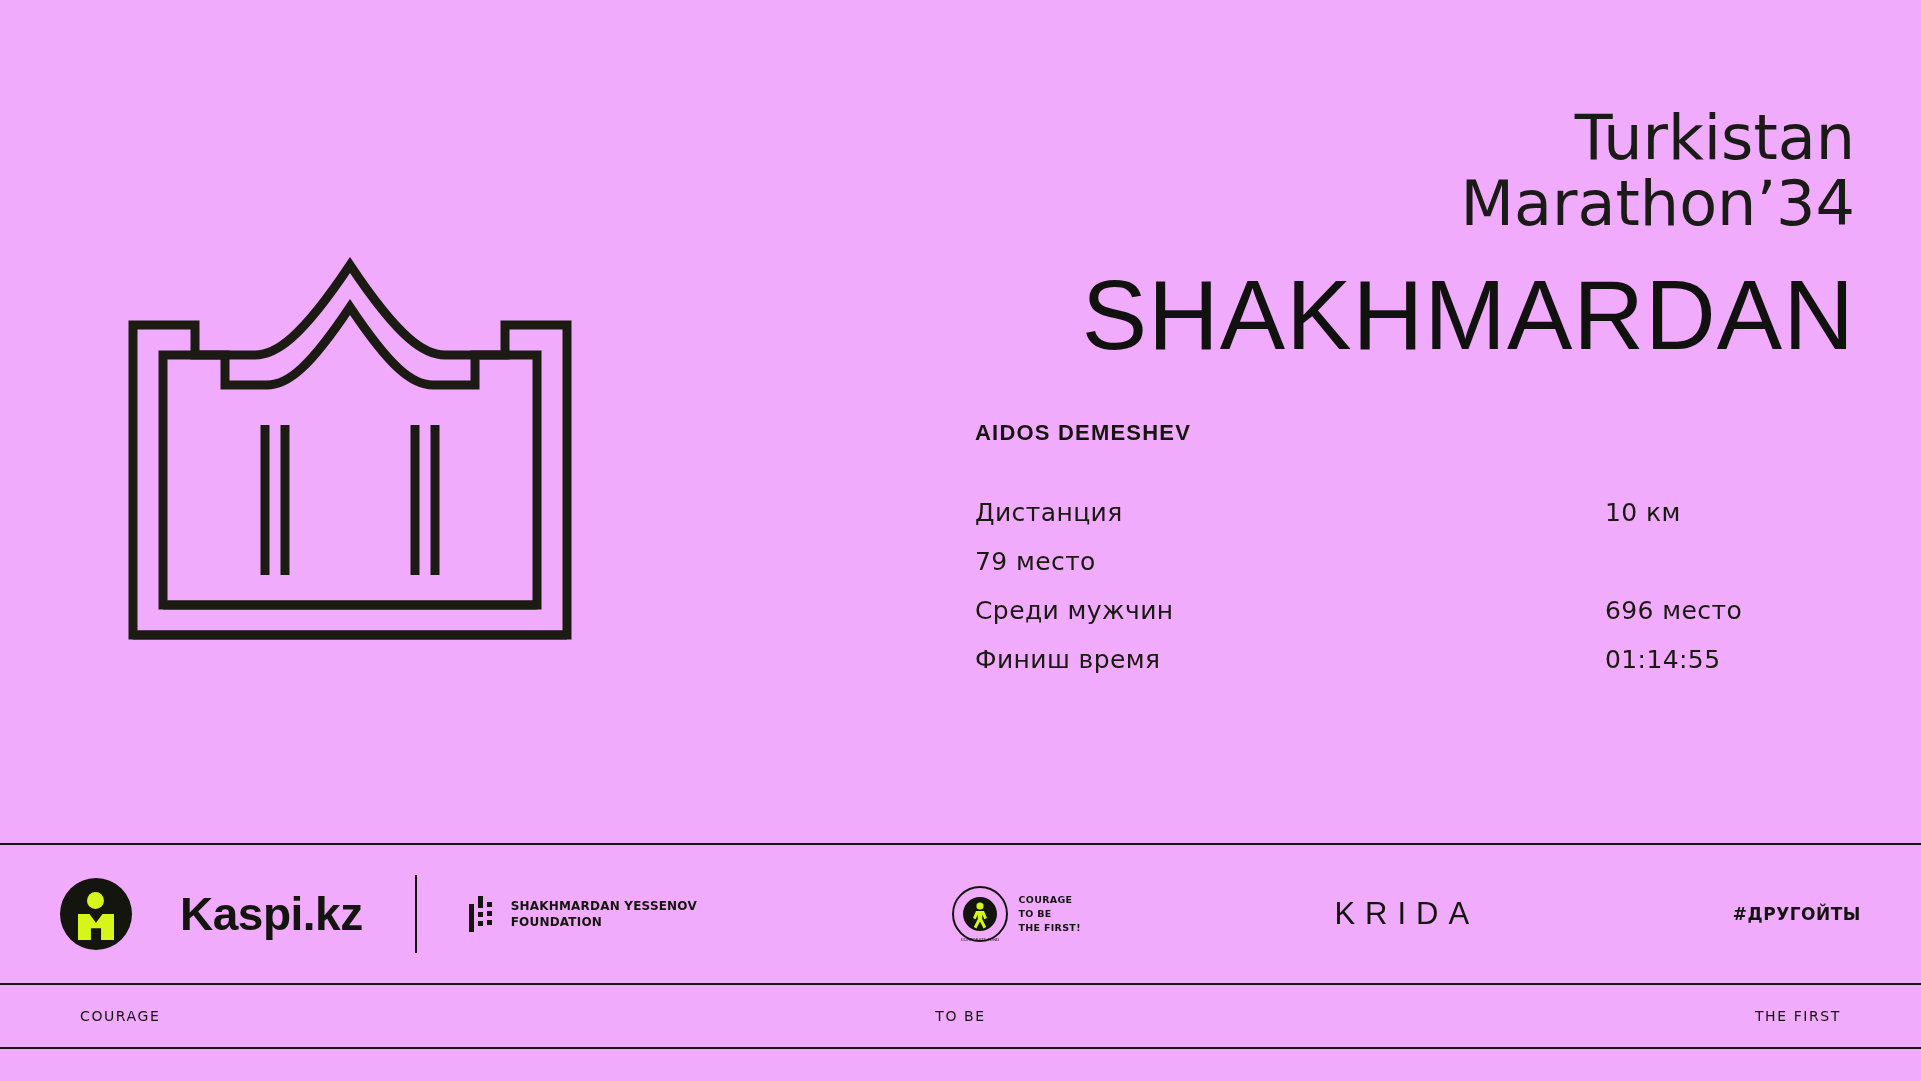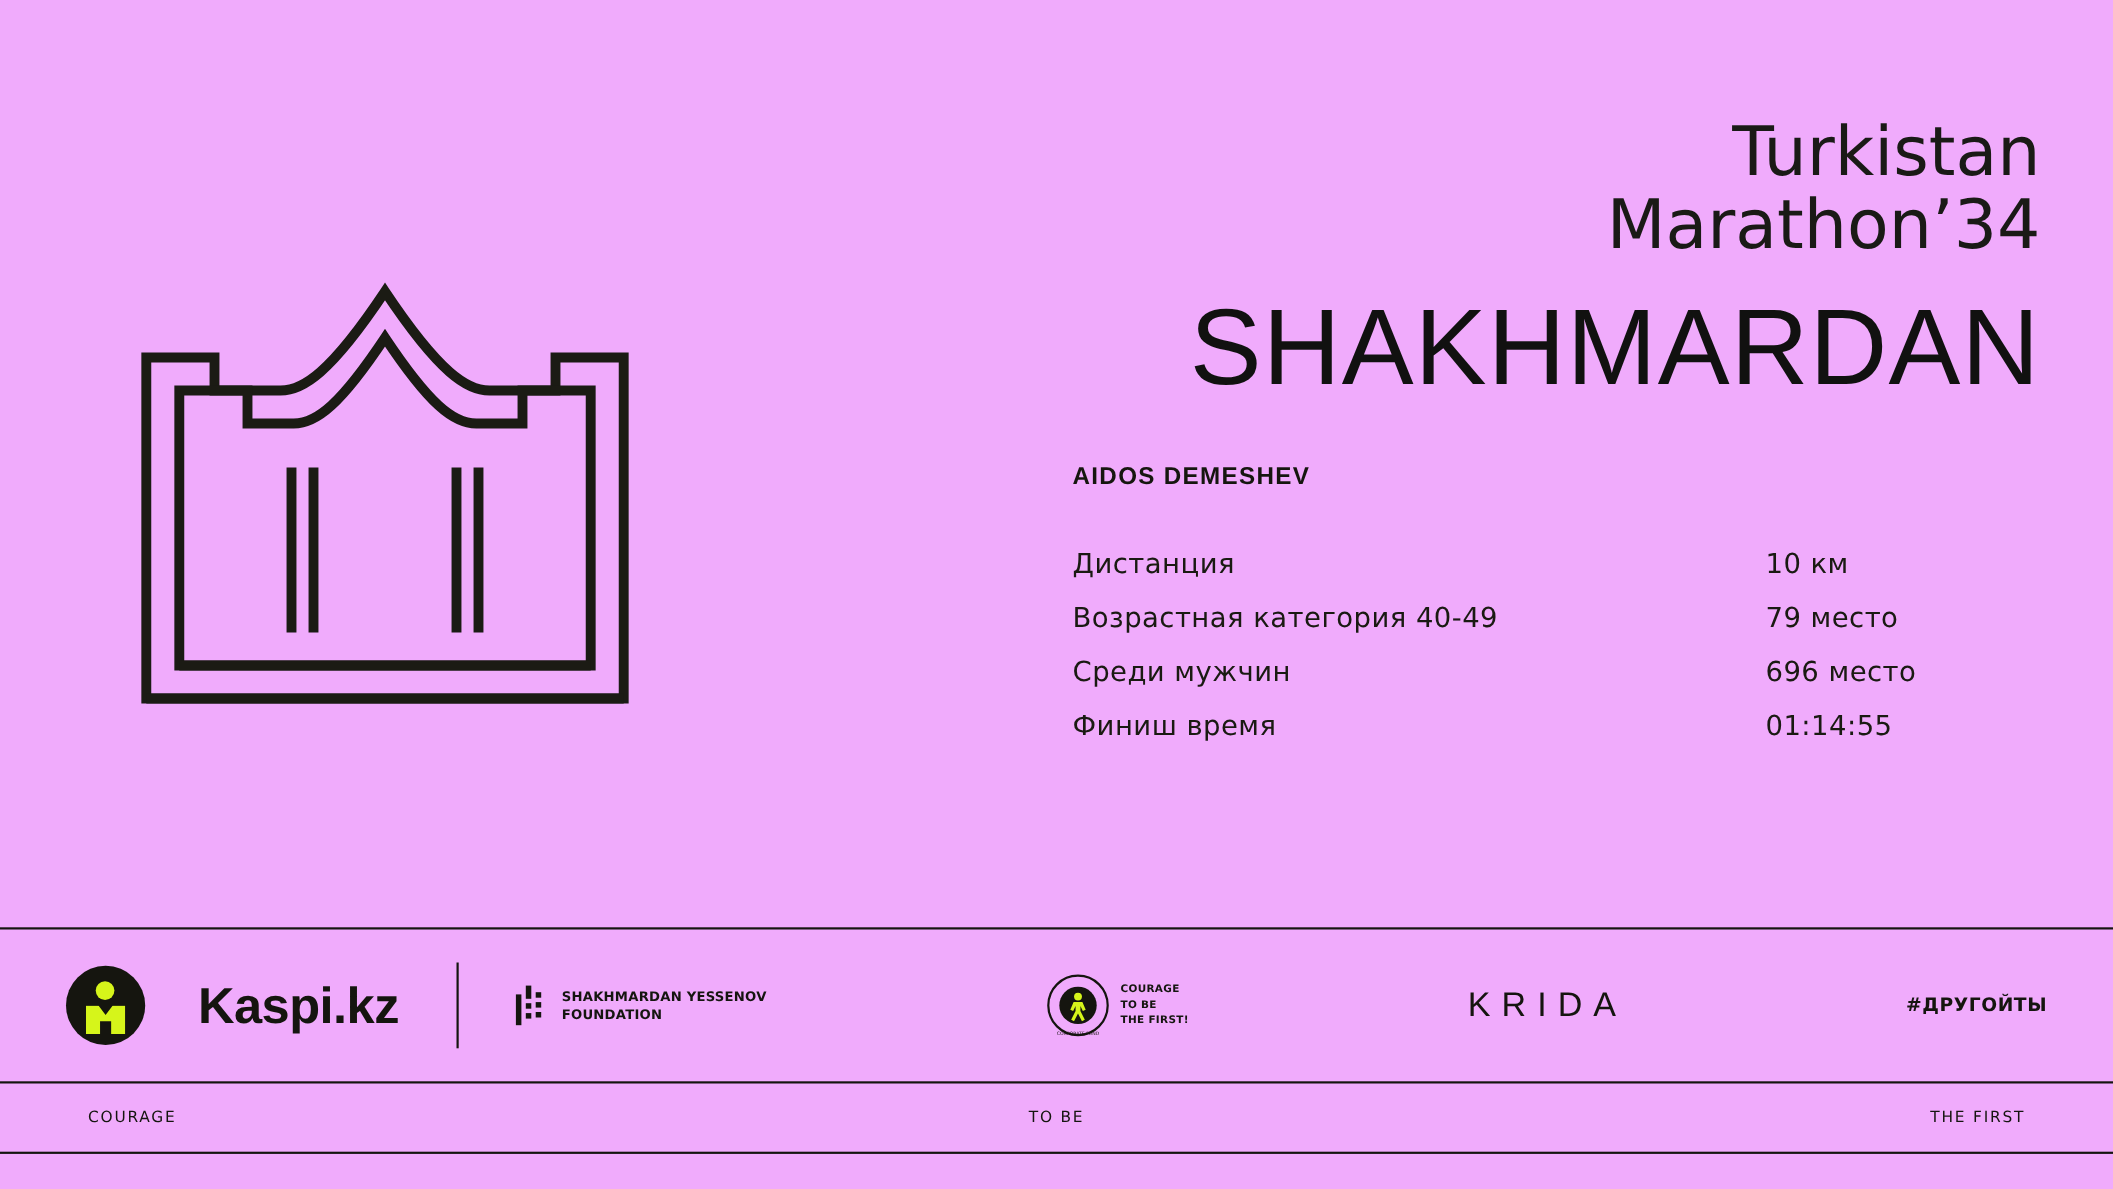--- a/index.html
+++ b/index.html
@@ -280,21 +280,20 @@
       <div class="cert-word">SHAKHMARDAN</div>
 
       <div class="athlete-name">AIDOS DEMESHEV</div>
 
       <div class="results">
         <div class="result-row">
           <span class="result-label">Дистанция</span>
           <span class="result-value">10 км</span>
         </div>
         <div class="result-row">
-          <span class="result-label">Возрастная категория 40-49</span>
           <span class="result-value">79 место</span>
         </div>
         <div class="result-row">
           <span class="result-label">Среди мужчин</span>
           <span class="result-value">696 место</span>
         </div>
         <div class="result-row">
           <span class="result-label">Финиш время</span>
           <span class="result-value">01:14:55</span>
         </div>

